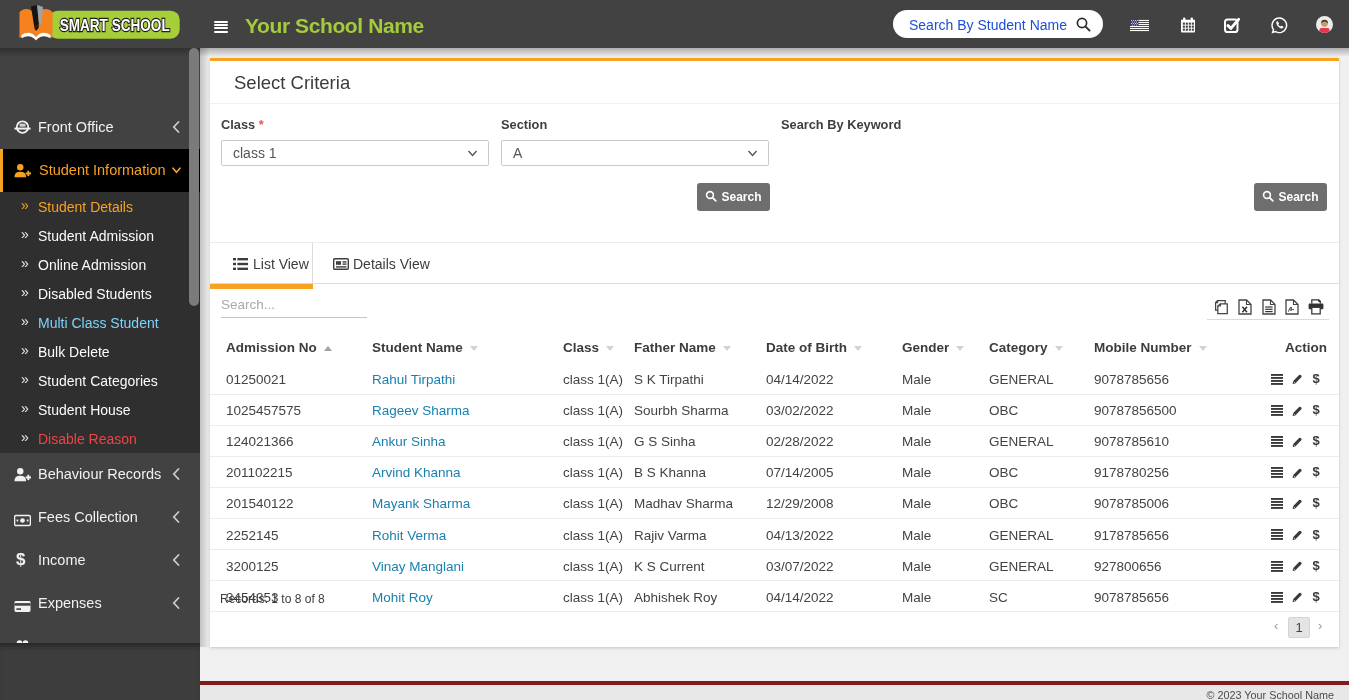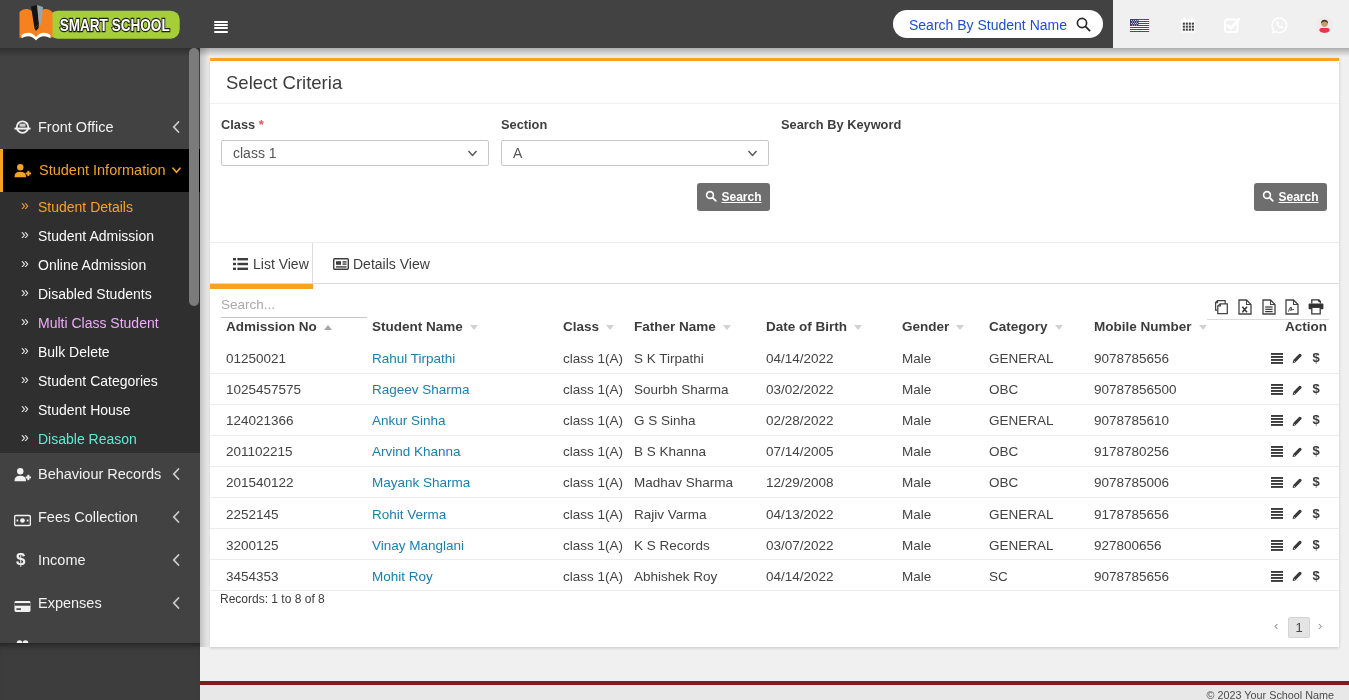--- a/index.html
+++ b/index.html
@@ -1,19 +1,19 @@
 <!DOCTYPE html>
 <html><head>
 <meta charset="utf-8">
 <style>
 * { margin:0; padding:0; box-sizing:border-box; }
 html,body { width:1349px; height:700px; overflow:hidden; font-family:"Liberation Sans", sans-serif; background:#f0f0f0; }
 
 
-#topbar { position:absolute; left:0; top:0; width:1113px; height:48px; background:#424242; z-index:30; }
+#topbar { position:absolute; left:0; top:0; width:1349px; height:48px; background:#424242; z-index:30; }
 #hdr-shadow { position:absolute; left:0; top:48px; width:1349px; height:9px; background:linear-gradient(to bottom, rgba(0,0,0,0.28), rgba(0,0,0,0)); z-index:25; }
 #hamburger { position:absolute; left:214px; top:21px; width:14px; }
 #hamburger div { height:2px; background:#fff; border-radius:1px; margin-bottom:1.2px; }
 #schoolname { position:absolute; left:245px; top:14px; font-size:21px; font-weight:bold; color:#a3cb3a; letter-spacing:-0.4px; }
 #hsearch { position:absolute; left:893px; top:10px; width:210px; height:28px; background:#fff; border-radius:14px; }
 #hsearch span.ph { position:absolute; left:16px; top:6.5px; font-size:14px; color:#1d4ed8; white-space:nowrap; overflow:hidden; width:160px; display:block; }
 #hsearch svg { position:absolute; right:12px; top:6.5px; }
 
 
 #sidebar { position:absolute; left:0; top:48px; width:200px; height:652px; background:#424242; z-index:20; overflow:hidden; }
@@ -27,45 +27,45 @@
 .subwrap { position:absolute; left:0; top:144px; width:200px; height:261px; background:#2f2f2f; }
 .subitem { position:absolute; left:0; width:200px; height:29px; color:#fbfbfb; }
 .subitem .arr { position:absolute; left:21px; top:5px; font-size:14px; color:#e8e8e8; }
 .subitem .stxt { position:absolute; left:38px; top:6.5px; font-size:14px; }
 #belowmenu { position:absolute; left:0; top:595px; width:200px; height:57px; background:#3d3d3d; box-shadow:inset 0 7px 7px -5px rgba(0,0,0,0.5); }
 #sb-thumb { position:absolute; left:189px; top:48px; width:10px; height:258px; background:#7b7b7b; border-radius:5px; z-index:26; }
 
 
 #leftstrip { position:absolute; left:200px; top:48px; width:10px; height:599px; background:linear-gradient(to right, #c3c3c3, #f2f2f2); z-index:5; }
 #card { position:absolute; left:210px; top:58px; width:1129px; height:589px; background:#fff; border-top:3px solid #f7a221; box-shadow:0 1px 3px rgba(0,0,0,0.18); z-index:6; }
-#cardtitle { position:absolute; left:0; top:0; width:1129px; height:43px; border-bottom:1px solid #f1f1f1; font-size:18.5px; color:#3c3c3c; line-height:43px; padding-left:16px; }
+#cardtitle { position:absolute; left:0; top:0; width:1129px; height:43px; border-bottom:1px solid #f1f1f1; font-size:18.5px; color:#3c3c3c; line-height:43px; padding-left:24px; }
 .flabel { position:absolute; top:56px; font-size:12.8px; color:#3f3f3f; font-weight:bold; }
 .req { color:#f44f4f; }
 .fselect { position:absolute; top:79px; height:26px; border:1px solid #c9c9c9; border-radius:2px; background:#fff; font-size:14px; color:#555; line-height:24px; padding-left:11px; }
 .fselect .caret { position:absolute; right:10px; top:7px; }
 .fsinput { position:absolute; top:79px; height:26px; border:1px solid #c9c9c9; border-radius:2px; background:#fff; font-size:13px; color:#a9a9a9; line-height:24px; padding-left:11px; white-space:nowrap; overflow:hidden; }
-.sbtn { position:absolute; top:122px; width:73px; height:28px; background:#6e6e6e; border-radius:3px; color:#fff; font-size:12px; font-weight:bold; text-align:center; line-height:28px;text-decoration:underline; }
+.sbtn { position:absolute; top:122px; width:73px; height:28px; background:#6e6e6e; border-radius:3px; color:#fff; font-size:12px; font-weight:bold; text-align:center; line-height:28px; }
 .sbtn svg { vertical-align:-1px; margin-right:4px; }
 
 
 #tabsbar { position:absolute; left:0; top:181px; width:1129px; height:42px; border-top:1px solid #ececec; border-bottom:1px solid #dcdcdc; }
 #tab1 { position:absolute; left:0; top:0; width:103px; height:42px; border-right:1px solid #dcdcdc; }
 #tab1 .ticon { position:absolute; left:23px; top:14px; }
 #tab1 .ttxt { position:absolute; left:43px; top:13px; font-size:14px; color:#3d3d3d; }
 #orangebar { position:absolute; left:0; top:41px; width:103px; height:5px; background:#f7a221; }
 #tab2icon { position:absolute; left:123px; top:14px; }
 #tab2txt { position:absolute; left:143px; top:13px; font-size:14px; color:#3d3d3d; }
 
 
 #dtsearch { position:absolute; left:11px; top:236px; width:146px; height:21px; border-bottom:1px solid #c6c6c6; font-size:13.5px; color:#a9a9a9; }
 #exports { position:absolute; left:997px; top:236px; width:122px; height:23px; border-bottom:1px solid #dadada; }
 #exports svg { position:absolute; top:2px; }
 
 
-#tbl { position:absolute; left:0; top:251px; width:1129px; border-collapse:collapse; table-layout:fixed; }
+#tbl { position:absolute; left:0; top:272px; width:1129px; border-collapse:collapse; table-layout:fixed; }
 #tbl th { font-size:13.5px; color:#3c3c3c; text-align:left; font-weight:bold; padding:7px 0 8px 18px; white-space:nowrap; }
 #tbl th:first-child, #tbl td:first-child { padding-left:16px; }
 #tbl td { font-size:13.5px; color:#434343; padding:2px 0 0 18px; height:31.1px; border-bottom:1px solid #ececec; white-space:nowrap; }
 #tbl th.c9 { text-align:right; padding-right:12px; font-size:13.5px; }
 #tbl td.c9 { text-align:left; padding:0 0 0 20px; }
 #tbl a { color:#1a81af; text-decoration:none; }
 .car-d { display:inline-block; width:0; height:0; border-left:4.5px solid transparent; border-right:4.5px solid transparent; border-top:5px solid #d2d2d2; margin-left:7px; vertical-align:1px; }
 .car-u { display:inline-block; width:0; height:0; border-left:4.5px solid transparent; border-right:4.5px solid transparent; border-bottom:5px solid #a3a3a3; margin-left:7px; vertical-align:1px; }
 .aicons svg { vertical-align:middle; } .aicons .g1 { margin-left:8.5px; } .aicons .g2 { margin-left:10px; font-size:13px;color:#3a3a3a;font-weight:bold; }
 
@@ -120,37 +120,37 @@
         <div class="subitem" style="top:58px">
           <span class="arr" style="color:#e8e8e8">»</span>
           <span class="stxt" style="color:#fbfbfb">Online Admission</span>
         </div>
         <div class="subitem" style="top:87px">
           <span class="arr" style="color:#e8e8e8">»</span>
           <span class="stxt" style="color:#fbfbfb">Disabled Students</span>
         </div>
         <div class="subitem" style="top:116px">
           <span class="arr" style="color:#e8e8e8">»</span>
-          <span class="stxt" style="color:#f0abfc">Multi Class Student</span>
+          <span class="stxt" style="color:#7dd3fc">Multi Class Student</span>
         </div>
         <div class="subitem" style="top:145px">
           <span class="arr" style="color:#e8e8e8">»</span>
           <span class="stxt" style="color:#fbfbfb">Bulk Delete</span>
         </div>
         <div class="subitem" style="top:174px">
           <span class="arr" style="color:#e8e8e8">»</span>
           <span class="stxt" style="color:#fbfbfb">Student Categories</span>
         </div>
         <div class="subitem" style="top:203px">
           <span class="arr" style="color:#e8e8e8">»</span>
           <span class="stxt" style="color:#fbfbfb">Student House</span>
         </div>
         <div class="subitem" style="top:232px">
           <span class="arr" style="color:#e8e8e8">»</span>
-          <span class="stxt" style="color:#5eead4">Disable Reason</span>
+          <span class="stxt" style="color:#ef4444">Disable Reason</span>
         </div>
       </div>
       <div class="menuitem" style="top:405px">
         <svg class="mico" width="19" height="16" viewBox="0 0 19 16">
           <circle cx="7" cy="4.4" r="3.6" fill="#f1f1f1"></circle>
           <path d="M0.5 15.5 Q0.5 9.5 7 9.5 Q13.5 9.5 13.5 15.5 Z" fill="#f1f1f1"></path>
           <rect x="13" y="10.2" width="6" height="2.2" fill="#f1f1f1"></rect>
           <rect x="14.9" y="8.3" width="2.2" height="6" fill="#f1f1f1"></rect>
         </svg>
         <span class="mtxt">Behaviour Records</span>
@@ -214,20 +214,21 @@
     <path d="M17.5 24.5 L22 20 L21.5 24 L19 27 Z" fill="#141414"></path>
     <path d="M4.5 31 C10 27.5 15 28 19 33 C23 28 28 27.5 33.5 31 L33.5 34.2 C28 31 23 31.5 19 36.2 C15 31.5 10 31 4.5 34.2 Z" fill="#fff"></path>
     <text x="97.7" y="27.4" font-size="17" font-weight="bold" fill="#fff" text-anchor="middle" textLength="110" lengthAdjust="spacingAndGlyphs" style="font-family:'Liberation Sans',sans-serif; paint-order:stroke; stroke:#1f1f1f; stroke-width:2.3px;">SMART SCHOOL</text>
   </svg>
   <div id="hamburger">
       <div></div>
       <div></div>
       <div></div>
       <div></div>
     </div>
+  <div id="schoolname">Your School Name</div>
   <div id="hsearch">
     <span class="ph">Search By Student Name</span>
     <svg width="15" height="15" viewBox="0 0 15 15">
         <circle cx="6" cy="6" r="4.6" fill="none" stroke="#2b2b2b" stroke-width="1.7"></circle>
         <line x1="9.6" y1="9.6" x2="13.6" y2="13.6" stroke="#2b2b2b" stroke-width="1.9" stroke-linecap="round"></line>
       </svg>
   </div>
 
   <svg style="position:absolute;left:1130px;top:19px" width="19" height="13" viewBox="0 0 19 13">
     <rect width="19" height="13" fill="#b22234"></rect>
@@ -535,21 +536,21 @@
                 </g>
               </svg><svg class="g1" width="11" height="12" viewBox="0 0 11 12">
                 <path d="M1 8.2 L7.1 2.1 Q8 1.2 9.1 2.3 Q10.2 3.4 9.3 4.3 L3.2 10.4 L0.7 10.9 Z" fill="#3a3a3a"></path>
                 <path d="M1.7 8.7 L2.8 9.8" stroke="#fff" stroke-width="0.8"></path>
               </svg><span class="g2">$</span></span></td>
         </tr>
         <tr>
           <td>3200125</td>
           <td><a>Vinay Manglani</a></td>
           <td>class 1(A)</td>
-          <td>K S Records</td>
+          <td>K S Current</td>
           <td>03/07/2022</td>
           <td>Male</td>
           <td>GENERAL</td>
           <td>927800656</td>
           <td class="c9"><span class="aicons" style="white-space:nowrap"><svg width="12" height="11" viewBox="0 0 12 11">
                 <g fill="#3a3a3a">
                   <rect y="0" width="12" height="1.9"></rect>
                   <rect y="3" width="12" height="1.9"></rect>
                   <rect y="6" width="12" height="1.9"></rect>
                   <rect y="9" width="12" height="1.9"></rect>

